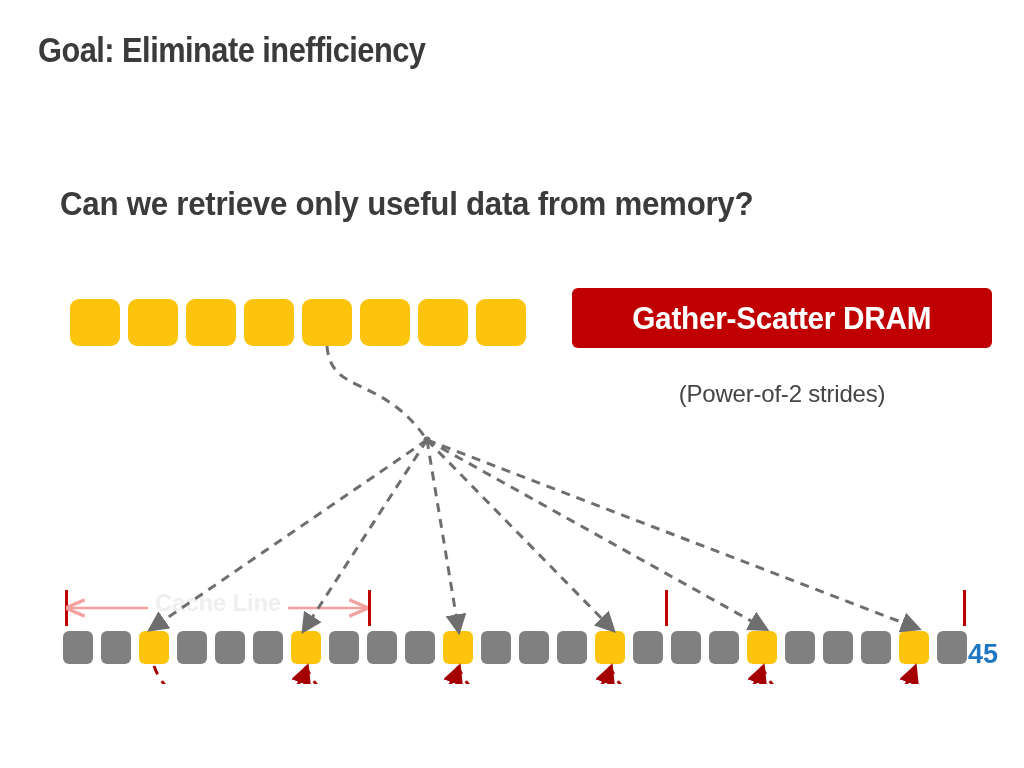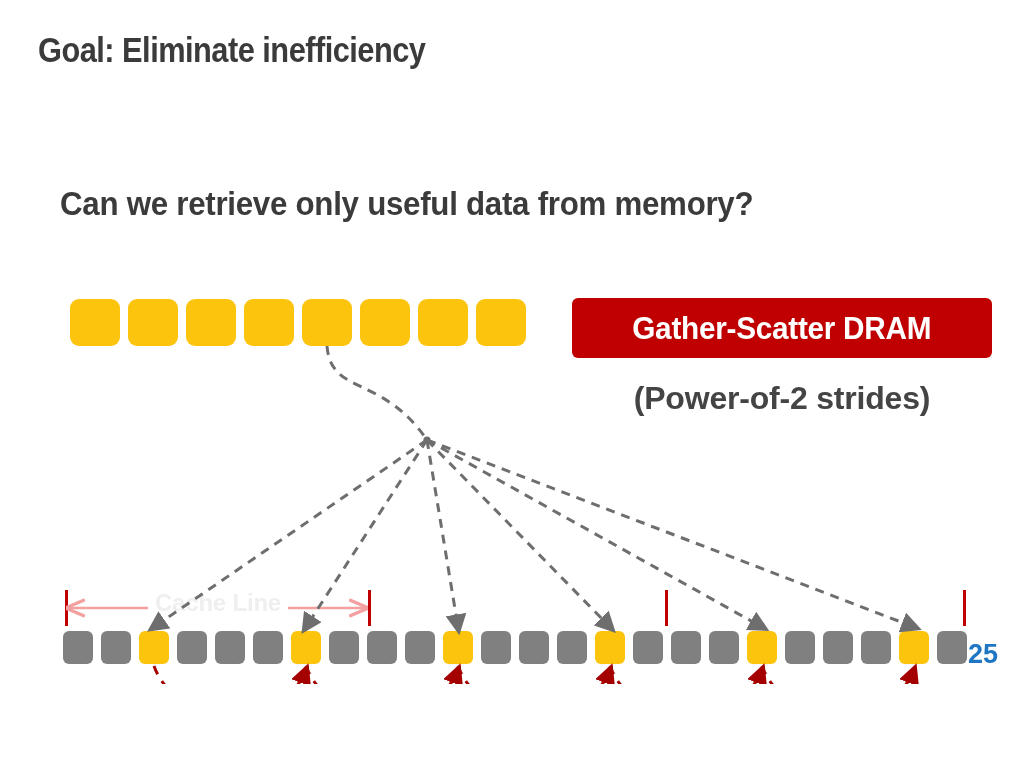--- a/index.html
+++ b/index.html
@@ -49,38 +49,37 @@
     position: absolute;
     left: 572px;
     top: 288px;
     width: 420px;
     height: 60px;
     background: #C00000;
     border-radius: 6px;
     display: flex;
     align-items: center;
     justify-content: center;
-    margin-top: 10px;
   }
   #gsdram-banner-label {
     color: #ffffff;
     font-size: 32px;
     font-weight: bold;
     letter-spacing: -0.3px;
     transform: scaleX(0.93);
     white-space: nowrap;
   }
   #gsdram-subtitle {
     position: absolute;
     left: 572px;
     top: 380px;
     width: 420px;
     text-align: center;
-    font-size: 32px;
-    font-weight: bold;
+    font-size: 24px;
+    font-weight: normal;
     color: #444444;
     letter-spacing: -0.2px;
     white-space: nowrap;
   }
 
   
   .cell {
     position: absolute;
     border-radius: 7px;
   }
@@ -236,14 +235,14 @@
         <path d="M306,666 C328,728 436,728 458,670" fill="none" stroke="#A50000" stroke-width="3" stroke-dasharray="9 8" marker-end="url(#red-arrow)"></path>
         <path d="M458,666 C480,728 588,728 610,670" fill="none" stroke="#A50000" stroke-width="3" stroke-dasharray="9 8" marker-end="url(#red-arrow)"></path>
         <path d="M610,666 C632,728 740,728 762,670" fill="none" stroke="#A50000" stroke-width="3" stroke-dasharray="9 8" marker-end="url(#red-arrow)"></path>
         <path d="M762,666 C784,728 892,728 914,670" fill="none" stroke="#A50000" stroke-width="3" stroke-dasharray="9 8" marker-end="url(#red-arrow)"></path>
       </g>
     <g id="hub-dot">
         <circle cx="427" cy="440" r="3.6" fill="#6E6E6E"></circle>
       </g>
   </svg>
 
-  <div id="page-number">25</div>
+  <div id="page-number">45</div>
 </div>
 
 </body></html>

